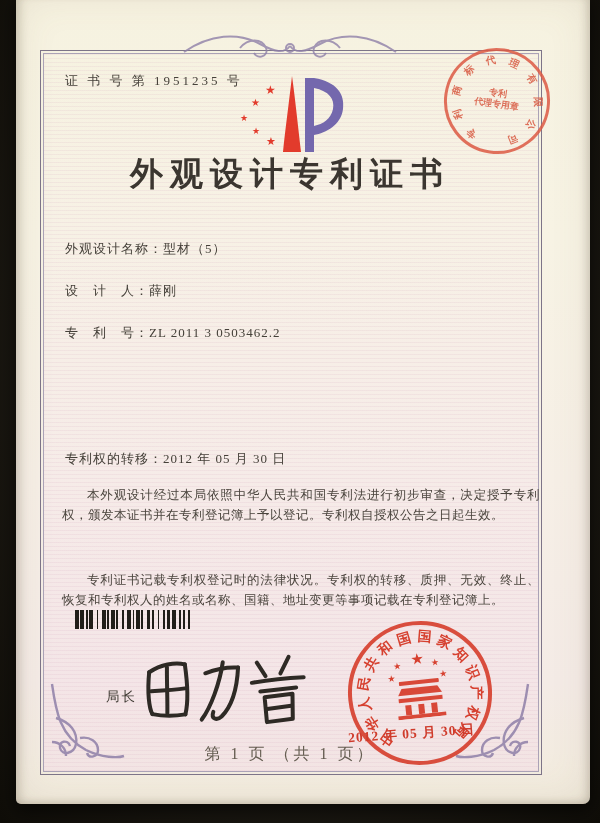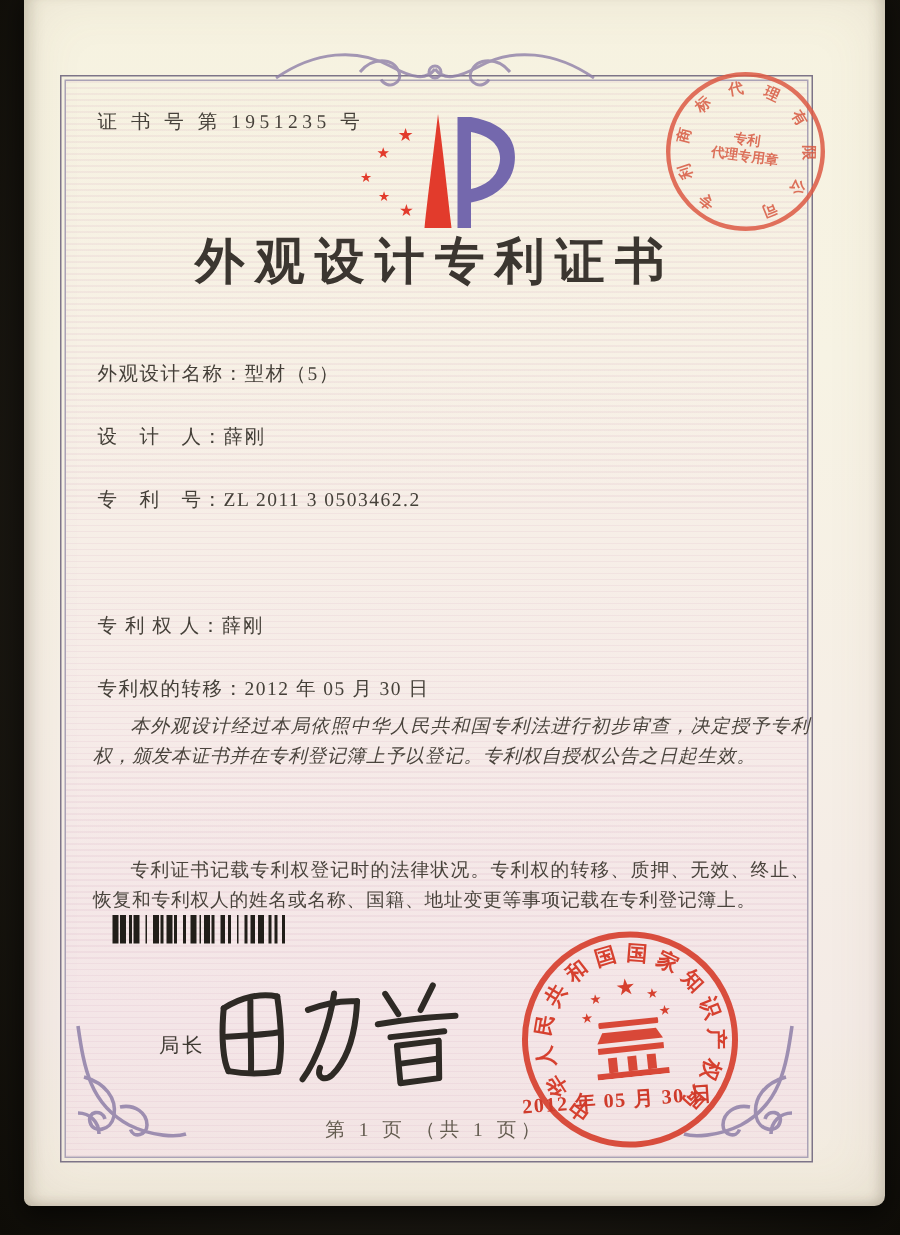--- a/index.html
+++ b/index.html
@@ -42,21 +42,21 @@
   .seal-bottom .circle{position:absolute;inset:3px;border:4px solid #d6402f;border-radius:50%;opacity:.92;}
   .seal-bottom .ring span{font-size:14px;color:#d6402f;font-weight:bold;}
   .emblem{position:absolute;left:43px;top:34px;width:64px;height:70px;color:#d6402f;}
   .emblem .star{position:absolute;line-height:1;}
   .seal-date{position:absolute;left:332px;top:729px;width:180px;color:#cf3b2b;font-size:13.5px;font-weight:bold;letter-spacing:1px;transform:rotate(-4deg);}
   .barcode{position:absolute;left:59px;top:616px;height:19px;white-space:nowrap;font-size:0;}
   .barcode i{display:inline-block;height:100%;}
   .director{left:90px;top:694px;font-size:13.5px;letter-spacing:2px;color:#3f3a33;}
   .sig{position:absolute;left:124px;top:652px;width:180px;height:82px;}
   .sig-name-hidden{position:absolute;opacity:0;font-size:1px;}
-  .footer{left:24px;top:750px;width:500px;text-align:center;font-size:13px;letter-spacing:3px;color:#645c50;}
+  .footer{left:24px;top:750px;width:500px;text-align:center;font-size:16px;letter-spacing:3px;color:#645c50;}
   .ornament{position:absolute;}
   svg{display:block;}
 </style>
 </head>
 <body>
 
 <div class="photo">
   <div class="page">
 
     <div class="frame">
@@ -130,28 +130,25 @@
 
     <div class="txt field" style="top:246px;">
       <span>外观设计名称：</span><span>型材（5）</span>
     </div>
     <div class="txt field" style="top:288px;">
       <span>设　计　人：</span><span>薛刚</span>
     </div>
     <div class="txt field" style="top:330px;">
       <span>专　利　号：</span><span>ZL 2011 3 0503462.2</span>
     </div>
-    <div class="txt field" style="top:414px;">
-      <span>专 利 权 人：</span><span>薛刚</span>
-    </div>
     <div class="txt field" style="top:456px;">
       <span>专利权的转移：</span><span>2012 年 05 月 30 日</span>
     </div>
 
-    <div class="txt body-par" style="top:481px;font-style:italic;">本外观设计经过本局依照中华人民共和国专利法进行初步审查，决定授予专利权，颁发本证书并在专利登记簿上予以登记。专利权自授权公告之日起生效。</div>
+    <div class="txt body-par" style="top:492px;">本外观设计经过本局依照中华人民共和国专利法进行初步审查，决定授予专利权，颁发本证书并在专利登记簿上予以登记。专利权自授权公告之日起生效。</div>
     <div class="txt body-par" style="top:577px;">专利证书记载专利权登记时的法律状况。专利权的转移、质押、无效、终止、恢复和专利权人的姓名或名称、国籍、地址变更等事项记载在专利登记簿上。</div>
 
     <div class="barcode"><i style="width: 3.6px; background: rgb(33, 30, 25);"></i><i style="width: 1.8px; background: transparent;"></i><i style="width: 3.6px; background: rgb(33, 30, 25);"></i><i style="width: 1.8px; background: transparent;"></i><i style="width: 1.8px; background: rgb(33, 30, 25);"></i><i style="width: 1.8px; background: transparent;"></i><i style="width: 3.6px; background: rgb(33, 30, 25);"></i><i style="width: 3.6px; background: transparent;"></i><i style="width: 1.8px; background: rgb(33, 30, 25);"></i><i style="width: 3.6px; background: transparent;"></i><i style="width: 3.6px; background: rgb(33, 30, 25);"></i><i style="width: 1.8px; background: transparent;"></i><i style="width: 1.8px; background: rgb(33, 30, 25);"></i><i style="width: 1.8px; background: transparent;"></i><i style="width: 3.6px; background: rgb(33, 30, 25);"></i><i style="width: 1.8px; background: transparent;"></i><i style="width: 1.8px; background: rgb(33, 30, 25);"></i><i style="width: 3.6px; background: transparent;"></i><i style="width: 1.8px; background: rgb(33, 30, 25);"></i><i style="width: 3.6px; background: transparent;"></i><i style="width: 3.6px; background: rgb(33, 30, 25);"></i><i style="width: 1.8px; background: transparent;"></i><i style="width: 1.8px; background: rgb(33, 30, 25);"></i><i style="width: 1.8px; background: transparent;"></i><i style="width: 3.6px; background: rgb(33, 30, 25);"></i><i style="width: 1.8px; background: transparent;"></i><i style="width: 1.8px; background: rgb(33, 30, 25);"></i><i style="width: 3.6px; background: transparent;"></i><i style="width: 3.6px; background: rgb(33, 30, 25);"></i><i style="width: 1.8px; background: transparent;"></i><i style="width: 1.8px; background: rgb(33, 30, 25);"></i><i style="width: 3.6px; background: transparent;"></i><i style="width: 1.8px; background: rgb(33, 30, 25);"></i><i style="width: 3.6px; background: transparent;"></i><i style="width: 1.8px; background: rgb(33, 30, 25);"></i><i style="width: 1.8px; background: transparent;"></i><i style="width: 3.6px; background: rgb(33, 30, 25);"></i><i style="width: 1.8px; background: transparent;"></i><i style="width: 3.6px; background: rgb(33, 30, 25);"></i><i style="width: 3.6px; background: transparent;"></i><i style="width: 1.8px; background: rgb(33, 30, 25);"></i><i style="width: 1.8px; background: transparent;"></i><i style="width: 1.8px; background: rgb(33, 30, 25);"></i><i style="width: 3.6px; background: transparent;"></i><i style="width: 1.8px; background: rgb(33, 30, 25);"></i></div>
 
     <div class="txt director">局长</div>
     <div class="sig">
       <span class="sig-name-hidden">田力普</span>
       <svg width="180" height="82" viewBox="0 0 180 82">
         <g fill="none" stroke="#2e2a25" stroke-width="4" stroke-linecap="round" stroke-linejoin="round" transform="rotate(-3 90 40)">
           <path d="M10 22 C7 42 8 58 11 64"></path>

